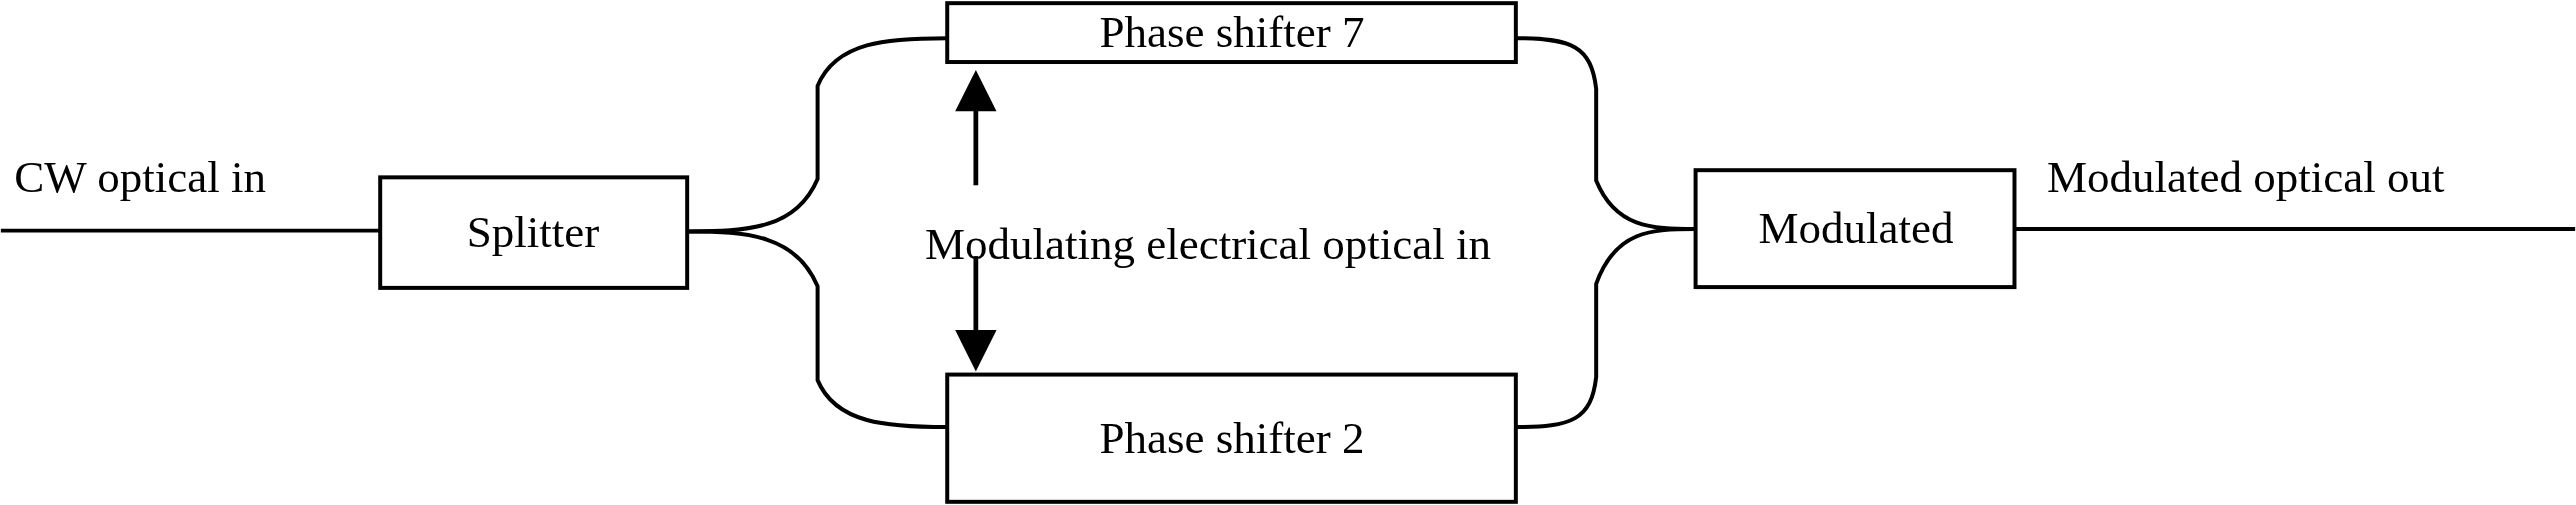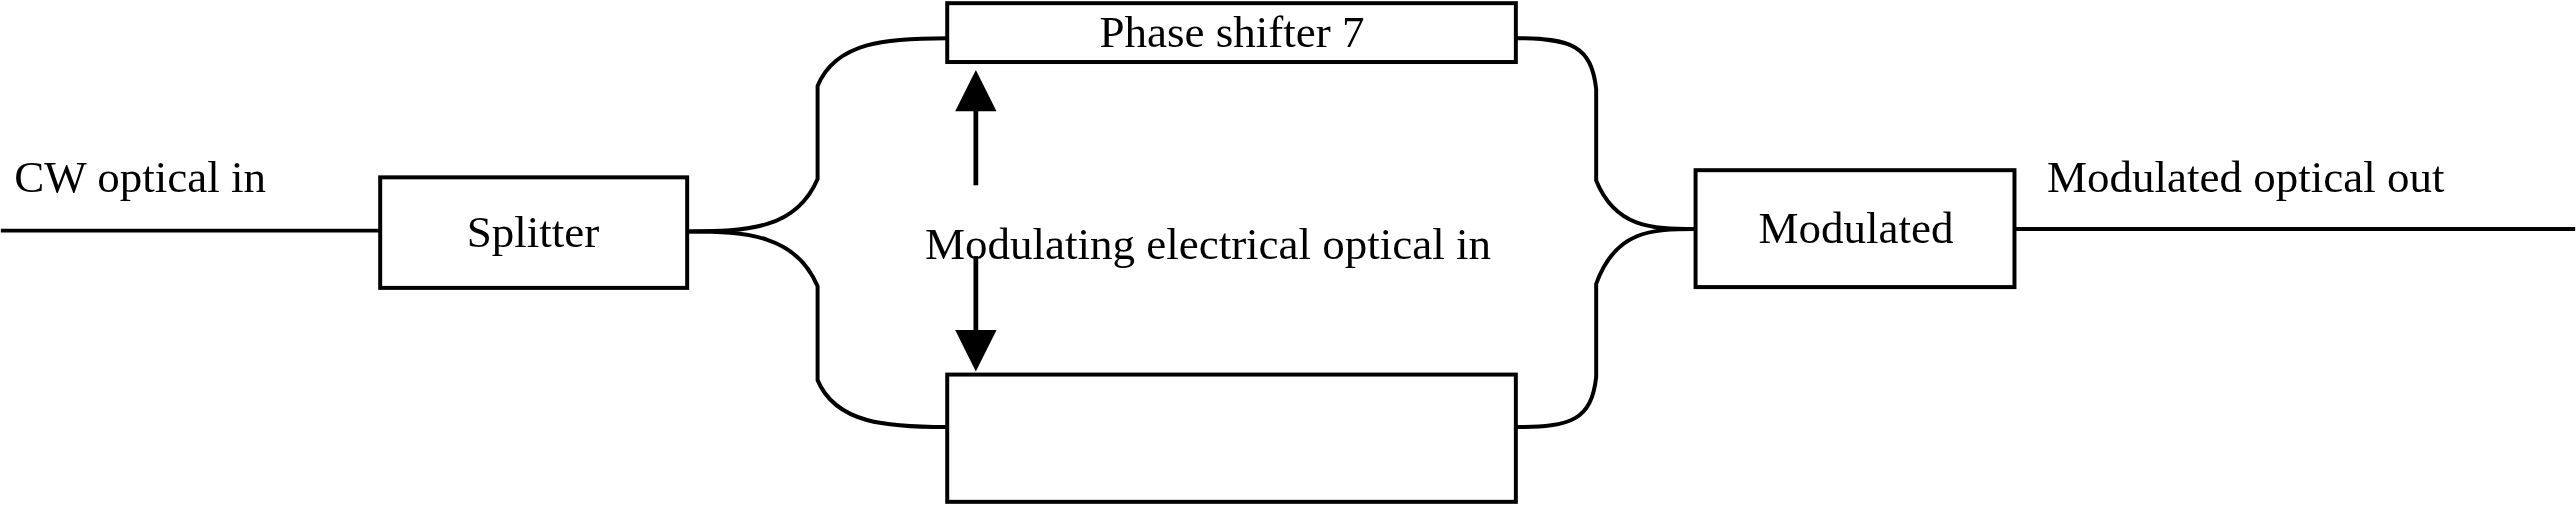--- a/index.html
+++ b/index.html
@@ -111,20 +111,21 @@
 
     <rect class="boxrect" x="2131" y="214" width="401" height="147"></rect>
 
     <path class="wire" d="M 2532 288 L 3237 288"></path>
   </svg>
 
   <div class="lbl box-label" style="left:533px; top:232px;">Splitter</div>
 
   <div class="lbl box-label" style="left:1232px; top:32px;">Phase shifter 7</div>
 
+  <div class="lbl box-label" style="left:1232px; top:438px;">Phase shifter 2</div>
 
   <div class="lbl box-label" style="left:1856px; top:228px;">Modulated</div>
 
   <div class="lbl edge-label left" style="left:14.3px; top:177px;">CW optical in</div>
 
   <div class="lbl edge-label left" style="left:2047px; top:177px;text-align:center;">Modulated optical out</div>
 
   <div class="lbl edge-label center" style="left:1208px; top:244px;">Modulating electrical optical in</div>
 
 </div>

